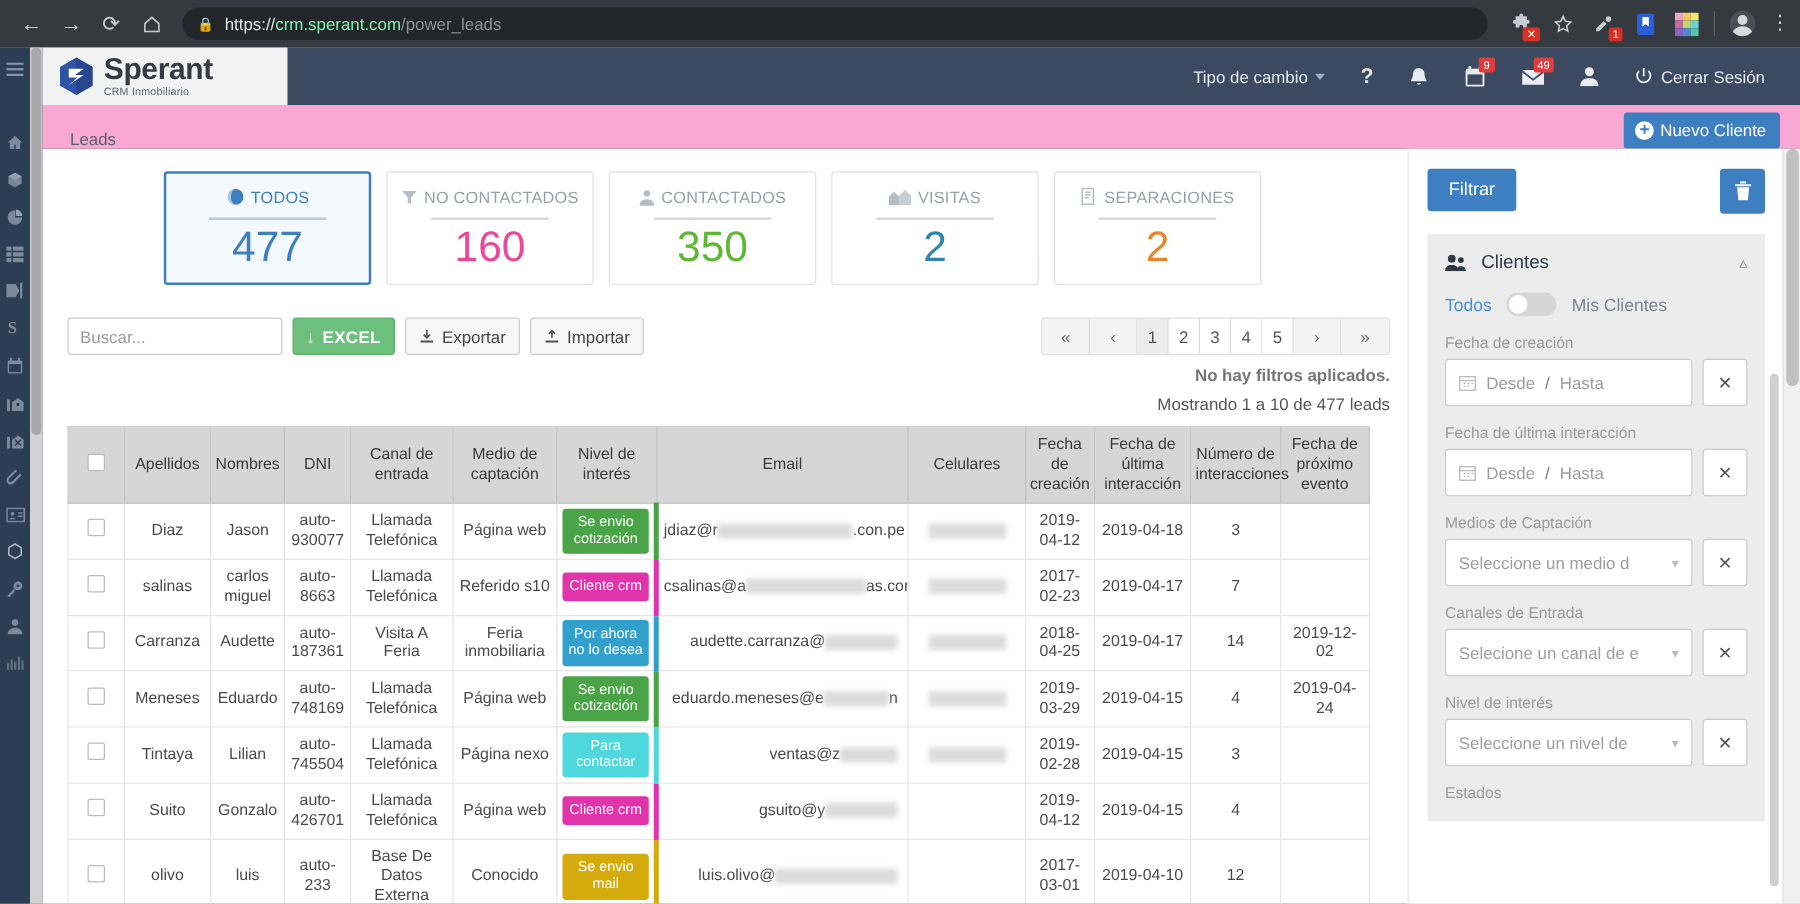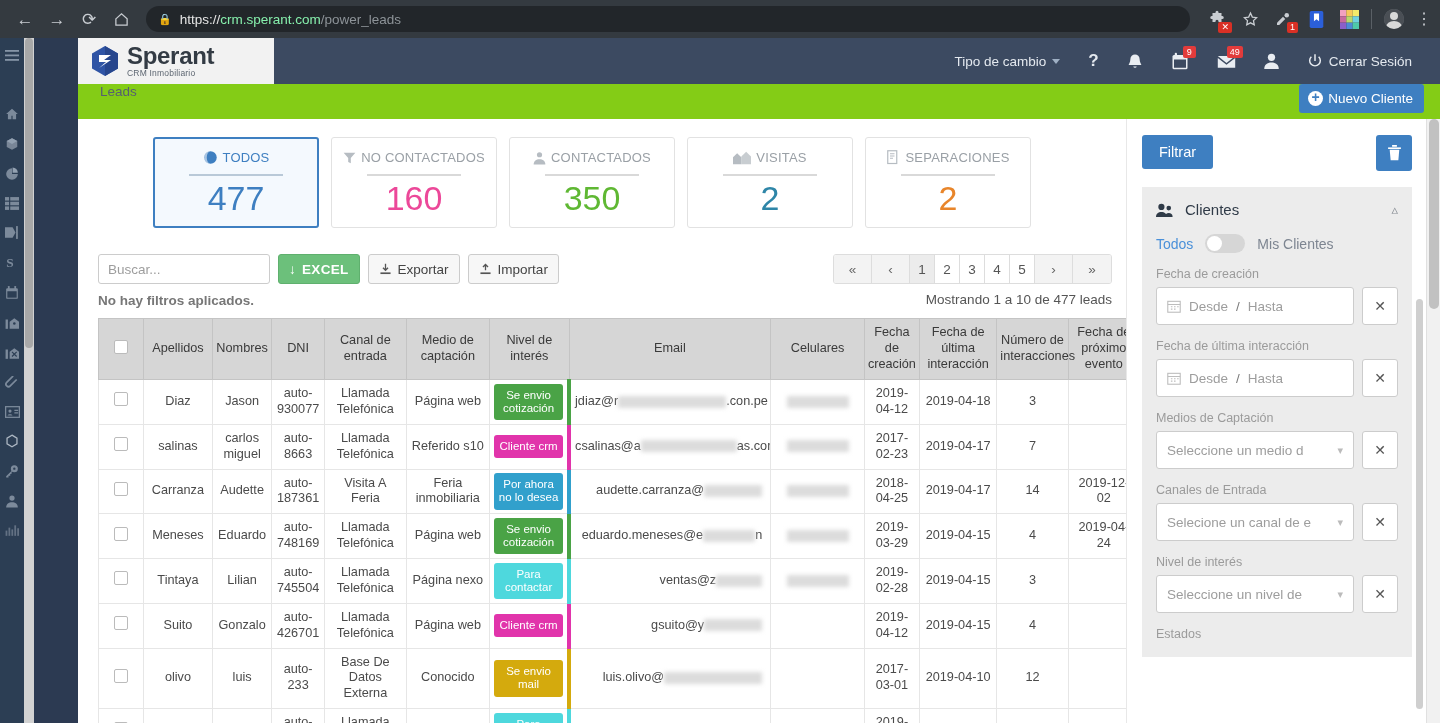--- a/index.html
+++ b/index.html
@@ -48,40 +48,40 @@
     width: 24px; background: #2c3e54; flex: none;
     display: flex; flex-direction: column; align-items: center;
     padding-top: 12px; gap: 16px; overflow: hidden;
   }
   .rail-ico { color: #8b98a8; font-size: 13px; line-height: 1; width: 16px; text-align:center; opacity:.85;}
   .rail-ico svg { display:block; margin:0 auto; }
 
   .rail-scroll { width: 10px; background: #d2d2d2; flex: none; position: relative;}
   .rail-scroll::after{content:"";position:absolute;left:1px;top:0;width:8px;height:310px;background:#a8a8a8;border-radius:4px;}
 
-  .main-col { flex: 1; display: flex; flex-direction: column; min-width:0;padding-left:44px;}
+  .main-col { flex: 1; display: flex; flex-direction: column; min-width:0;}
 
   
   .appbar { height: 46px; background: #3c4a61; display: flex; align-items: center; flex:none;}
   .logo-box {
     width: 196px; height: 46px; background: #f2f2f2; display: flex;
     align-items: center; gap: 7px; padding-left: 12px; flex: none;
   }
   .logo-mark { width: 30px; height: 33px; flex:none; }
   .logo-txt { line-height: 1; }
   .logo-name { font-size: 24px; color: #333b44; font-weight: 700; letter-spacing:-.3px; }
   .logo-sub { font-size: 8.5px; color: #5d6671; letter-spacing: .2px; margin-top:1px;}
   .appbar-right { margin-left:auto; display:flex; align-items:center; gap:0; padding-right:14px; color:#e9edf2;}
   .ab-item { display:flex; align-items:center; gap:6px; font-size:13.5px; color:#e4e9ef; padding:0 14px; height:46px; position:relative;}
   .ab-badge { position:absolute; top:8px; right:7px; background:#e23b3b; color:#fff; font-size:9px;
               border-radius:2px; padding:0 3px; line-height:12px; min-width:13px; text-align:center;}
   .caret { border-left:4px solid transparent; border-right:4px solid transparent; border-top:5px solid #9fb0c4; display:inline-block; }
 
   
-  .crumbbar { height: 35px; background: #84cc16; display:flex; align-items:flex-start; padding:0 16px 0 22px; flex:none; position:relative;}
+  .crumbbar { height: 35px; background: #f9a8d4; display:flex; align-items:flex-end; padding:0 16px 0 22px; flex:none; position:relative;}
   .crumb { font-size:13.5px; color:#566070; }
   .btn-nuevo {
     margin-left:auto; background:#3e7fc1; color:#fff; border-radius:3px;
     font-size:13.5px; padding:7px 11px 7px 9px; display:flex; align-items:center; gap:5px;
   }
   .plus-circle {
     width:15px;height:15px;border-radius:50%;background:#fff;color:#3e7fc1;
     font-size:14px;line-height:13px;text-align:center;font-weight:700;flex:none;
   }
 
@@ -520,21 +520,21 @@
                 <div class="pg ">2</div>
                 <div class="pg ">3</div>
                 <div class="pg ">4</div>
                 <div class="pg ">5</div>
                 <div class="pg ends">›</div>
                 <div class="pg ends">»</div>
               </div>
           </div>
         </div>
 
-        <div style="display:flex;align-items:flex-start;">
+        <div style="display:flex;align-items:flex-end;flex-direction:column;">
           <div class="nofilters">No hay filtros aplicados.</div>
           <div class="showing" style="margin-left:auto">Mostrando 1 a 10 de 477 leads</div>
         </div>
 
         <div class="table-wrap">
           <table>
             <colgroup>
               <col style="width:44px">
                 <col style="width:68px">
                 <col style="width:58px">

